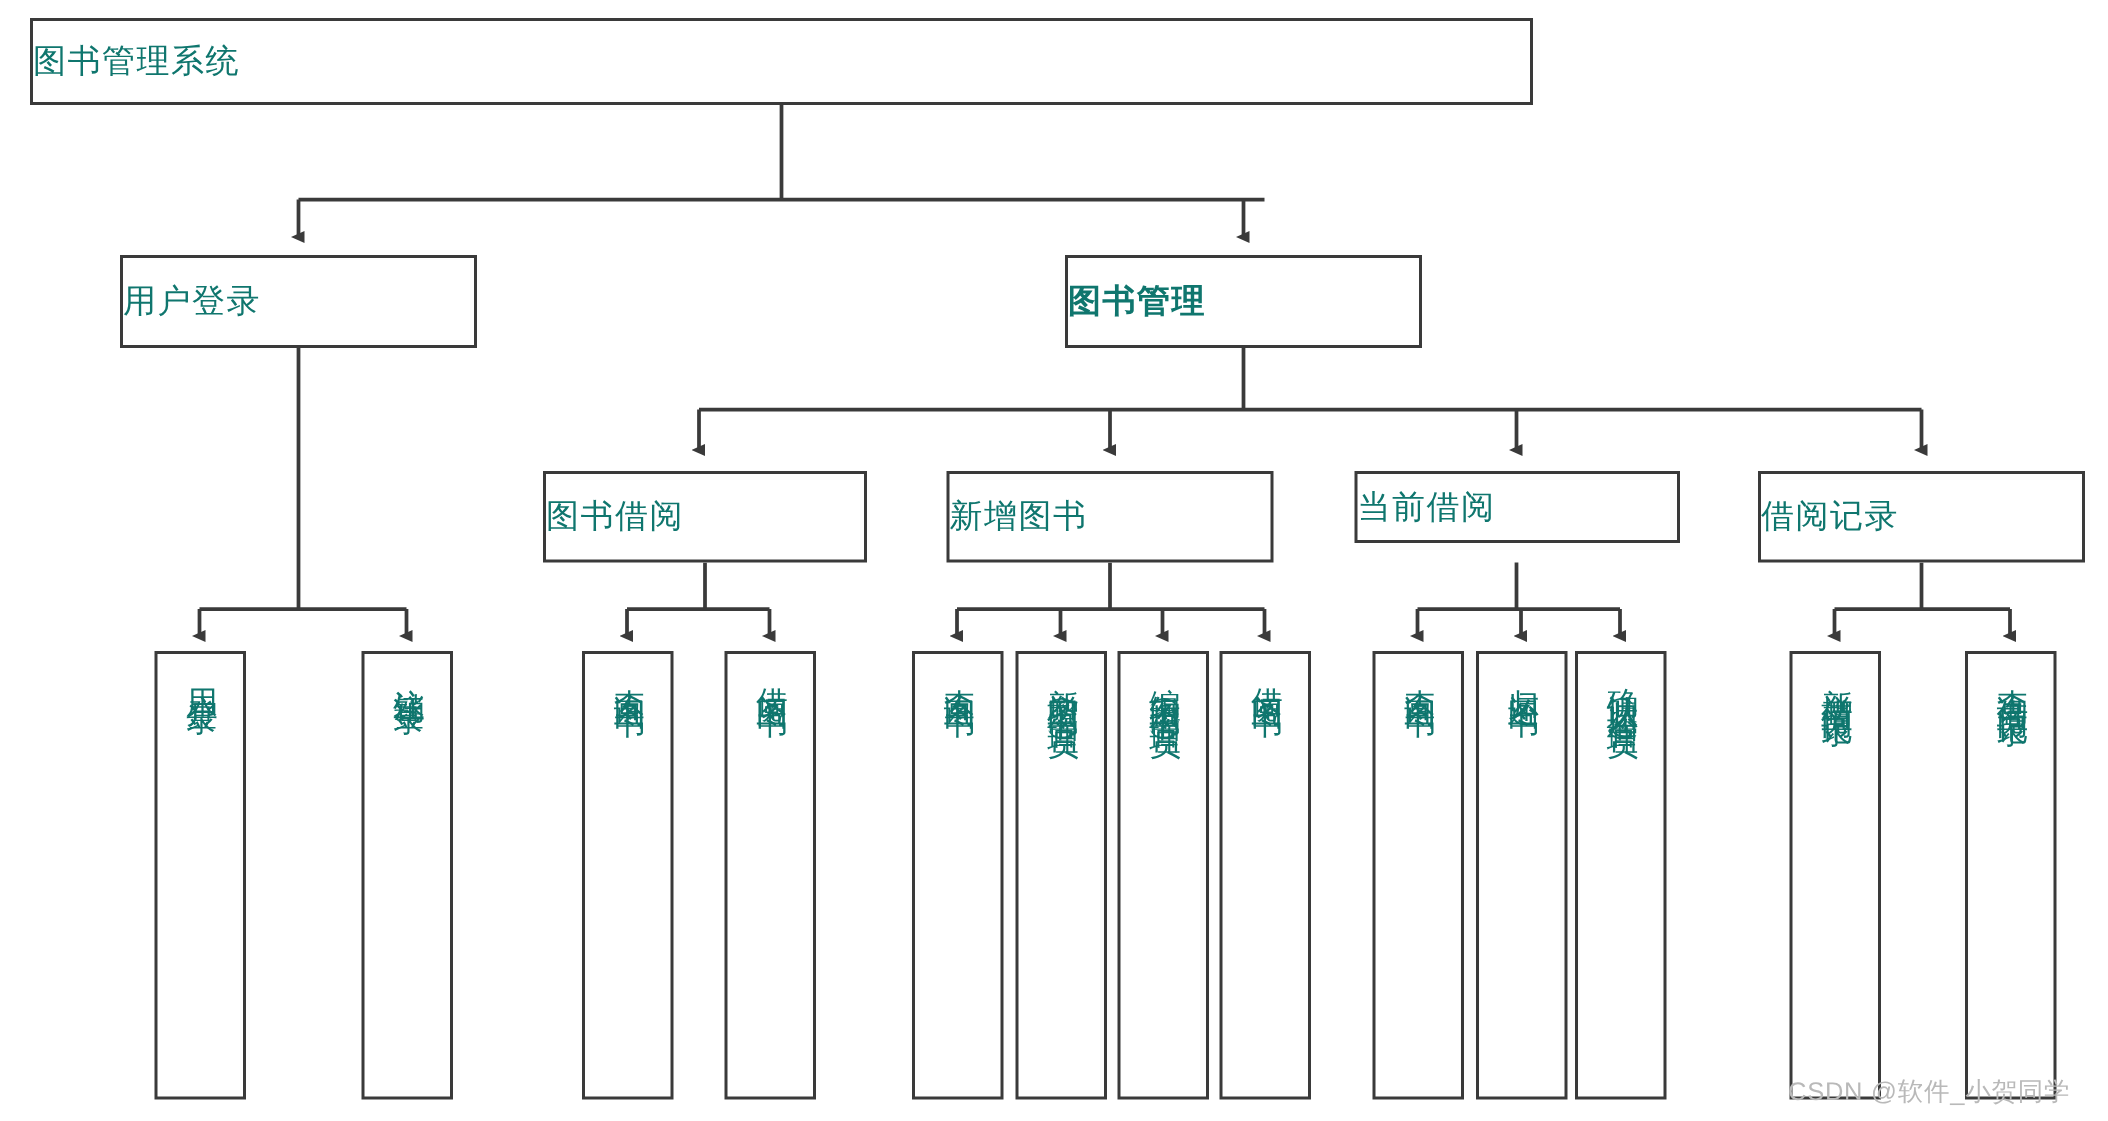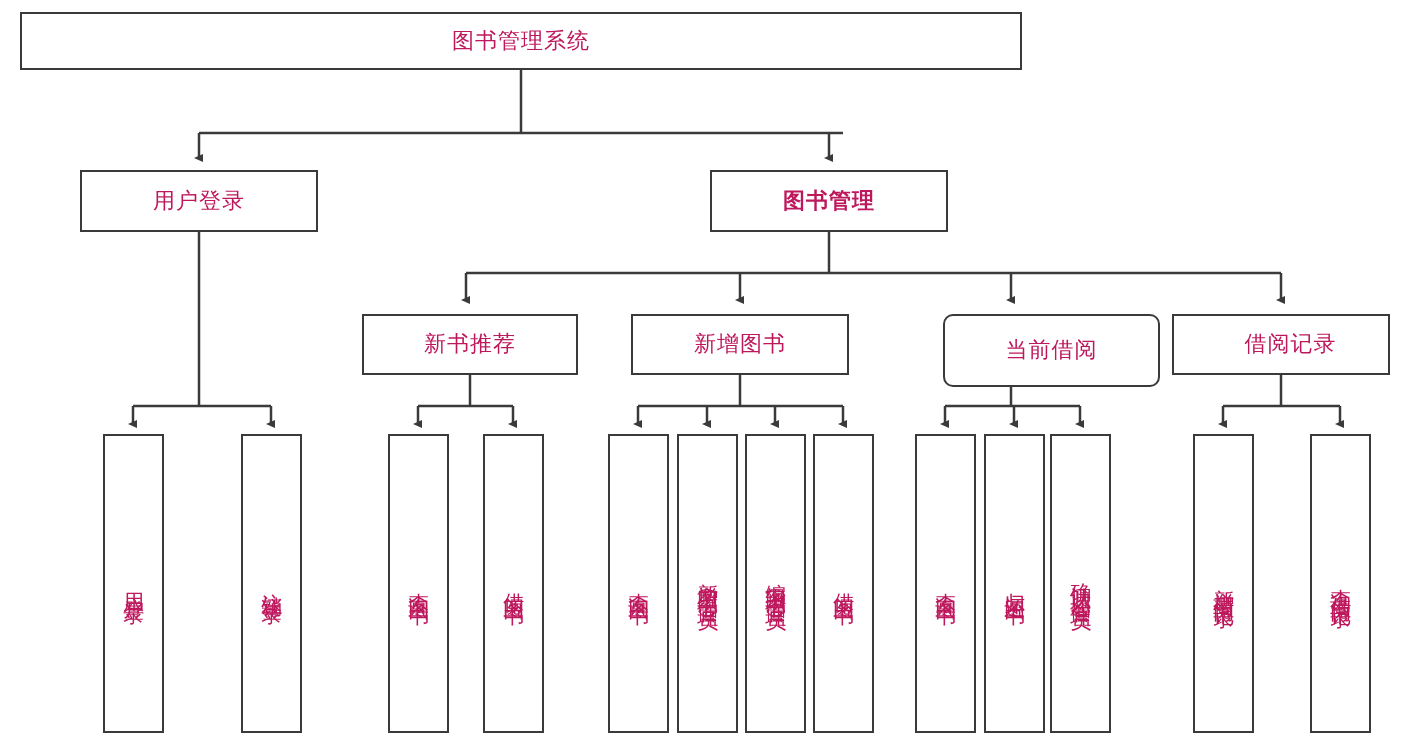--- a/index.html
+++ b/index.html
@@ -25,22 +25,22 @@
     height: 747px;
     pointer-events: none;
   }
   .node {
     position: absolute;
     box-sizing: border-box;
     border: 2.5px solid #3a3a3a;
     background: #ffffff;
     display: flex;
     align-items: center;
-    justify-content: center;
-    color: #be185d;
+    justify-content: flex-start;
+    color: #0f766e;
   }
   .node.horiz {
     font-size: 22px;
     letter-spacing: 1px;
     line-height: 1.2;
   }
   .node.vert {
     writing-mode: vertical-rl;
     text-orientation: upright;
     font-size: 21px;
@@ -121,29 +121,29 @@
   </div>
 
   <div class="node horiz" style="left:80px; top:170px; width:238px; height:62px;">
     <span>用户登录</span>
   </div>
   <div class="node horiz" style="left:710px; top:170px; width:238px; height:62px;font-weight:bold;">
     <span>图书管理</span>
   </div>
 
   <div class="node horiz" style="left:362px; top:314px; width:216px; height:61px;">
-    <span>新书推荐</span>
+    <span>图书借阅</span>
   </div>
   <div class="node horiz" style="left:631px; top:314px; width:218px; height:61px;">
     <span>新增图书</span>
   </div>
-  <div class="node horiz" style="left:943px; top:314px; width:217px; height:73px;border-radius:10px;">
+  <div class="node horiz" style="left:903px; top:314px; width:217px; height:48px;">
     <span>当前借阅</span>
   </div>
-  <div class="node horiz" style="left:1172px; top:314px; width:218px; height:61px;padding-left:19px;">
+  <div class="node horiz" style="left:1172px; top:314px; width:218px; height:61px;">
     <span>借阅记录</span>
   </div>
 
   <div class="node vert" style="left:103px; top:434px; width:61px; height:299px;">
     <span>用户登录</span>
   </div>
   <div class="node vert" style="left:241px; top:434px; width:61px; height:299px;">
     <span>注销登录</span>
   </div>
 
@@ -177,14 +177,15 @@
     <span>确认归还（管理员）</span>
   </div>
 
   <div class="node vert" style="left:1193px; top:434px; width:61px; height:299px;">
     <span>新增借阅记录</span>
   </div>
   <div class="node vert" style="left:1310px; top:434px; width:61px; height:299px;">
     <span>查询借阅记录</span>
   </div>
 
+  <div class="watermark" style="left:1192px; top:716px;">CSDN @软件_小贺同学</div>
 
 </div>
 
 </body></html>

